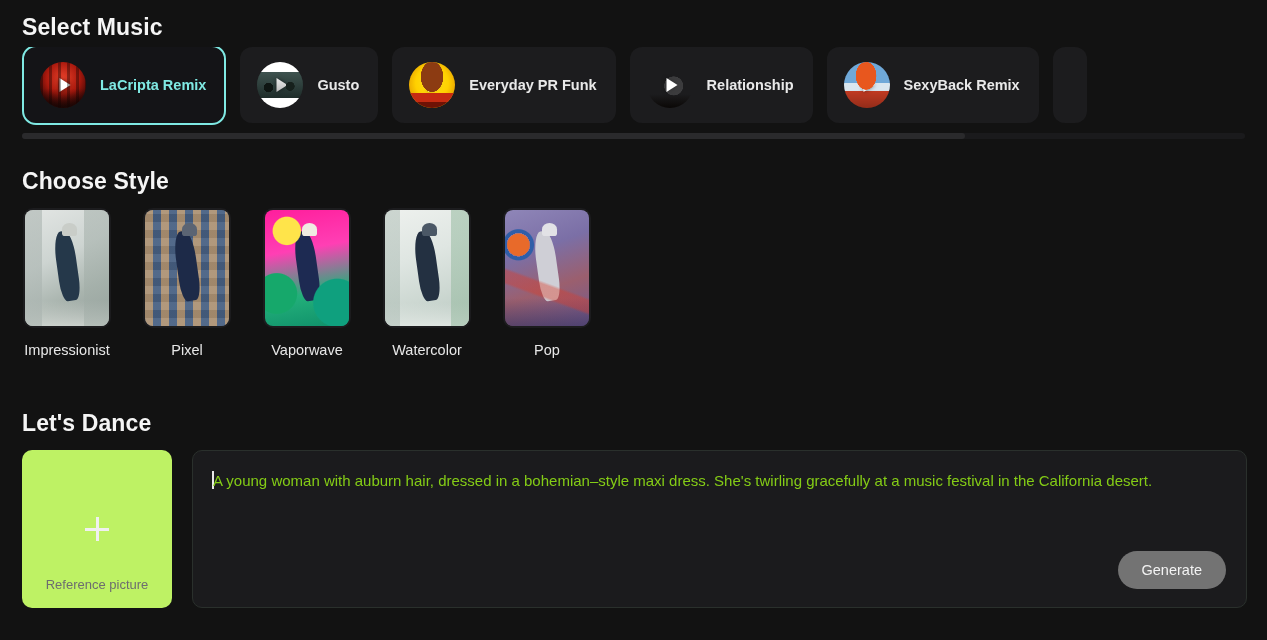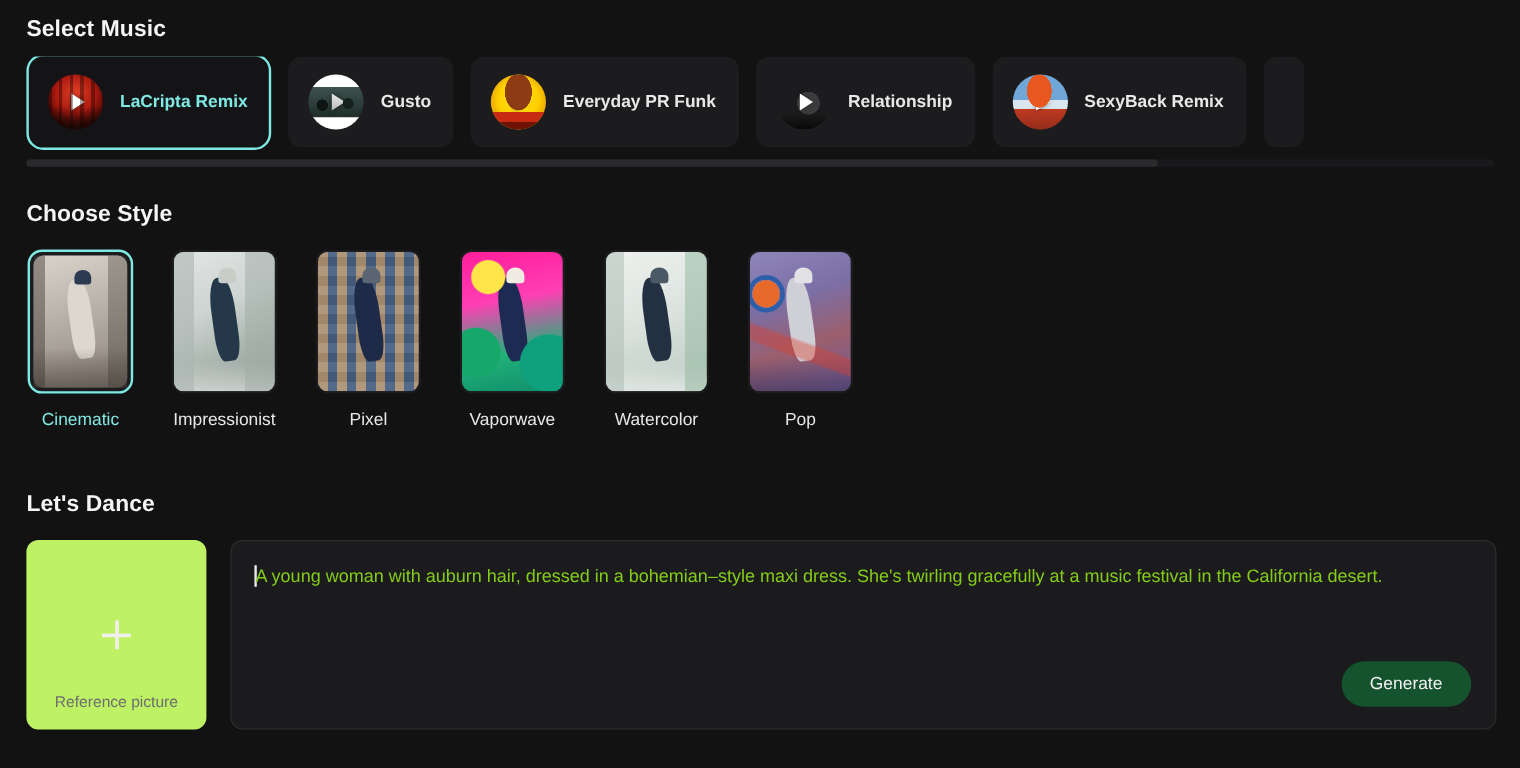--- a/index.html
+++ b/index.html
@@ -14,21 +14,21 @@
   body {
     font-family: "Liberation Sans", sans-serif;
     color: #f2f2f2;
     -webkit-font-smoothing: antialiased;
   }
 
   .page { position: relative; width: 1267px; height: 640px; }
 
   
   .section-title {
-    font-size: 19px;
+    font-size: 23px;
     font-weight: 600;
     letter-spacing: .1px;
     color: #f5f5f5;
   }
 
   
   .music-section { position: absolute; left: 0; top: 0; width: 1267px; }
   .music-section .section-title { position: absolute; left: 22px; top: 14px; }
 
   .music-scroller {
@@ -351,21 +351,21 @@
     position: absolute;
     left: 19px; top: 20px;
     width: 1.5px; height: 18px;
     background: #e8e8e8;
   }
   .generate-btn {
     position: absolute;
     right: 20px; bottom: 18px;
     height: 38px;
     padding: 0 24px;
-    background: #14532d;
+    background: #737373;
     color: #f3f3f3;
     border: none;
     border-radius: 19px;
     font-size: 14.5px;
     font-family: "Liberation Sans", sans-serif;
     cursor: pointer;
   }
 </style>
 </head>
 <body>
@@ -422,28 +422,20 @@
     <div class="music-scrollbar">
       <div class="thumb"></div>
     </div>
   </section>
 
   <section class="style-section">
     <h2 class="section-title">Choose Style</h2>
 
     <div class="style-row">
 
-      <div class="style-item selected">
-        <div class="style-thumb">
-          <div class="art art-cinematic">
-              <span class="figure"></span>
-            </div>
-        </div>
-        <span class="style-label">Cinematic</span>
-      </div>
 
 
       <div class="style-item">
         <div class="style-thumb">
           <div class="art art-impressionist">
               <span class="figure"></span>
             </div>
         </div>
         <span class="style-label">Impressionist</span>
       </div>

